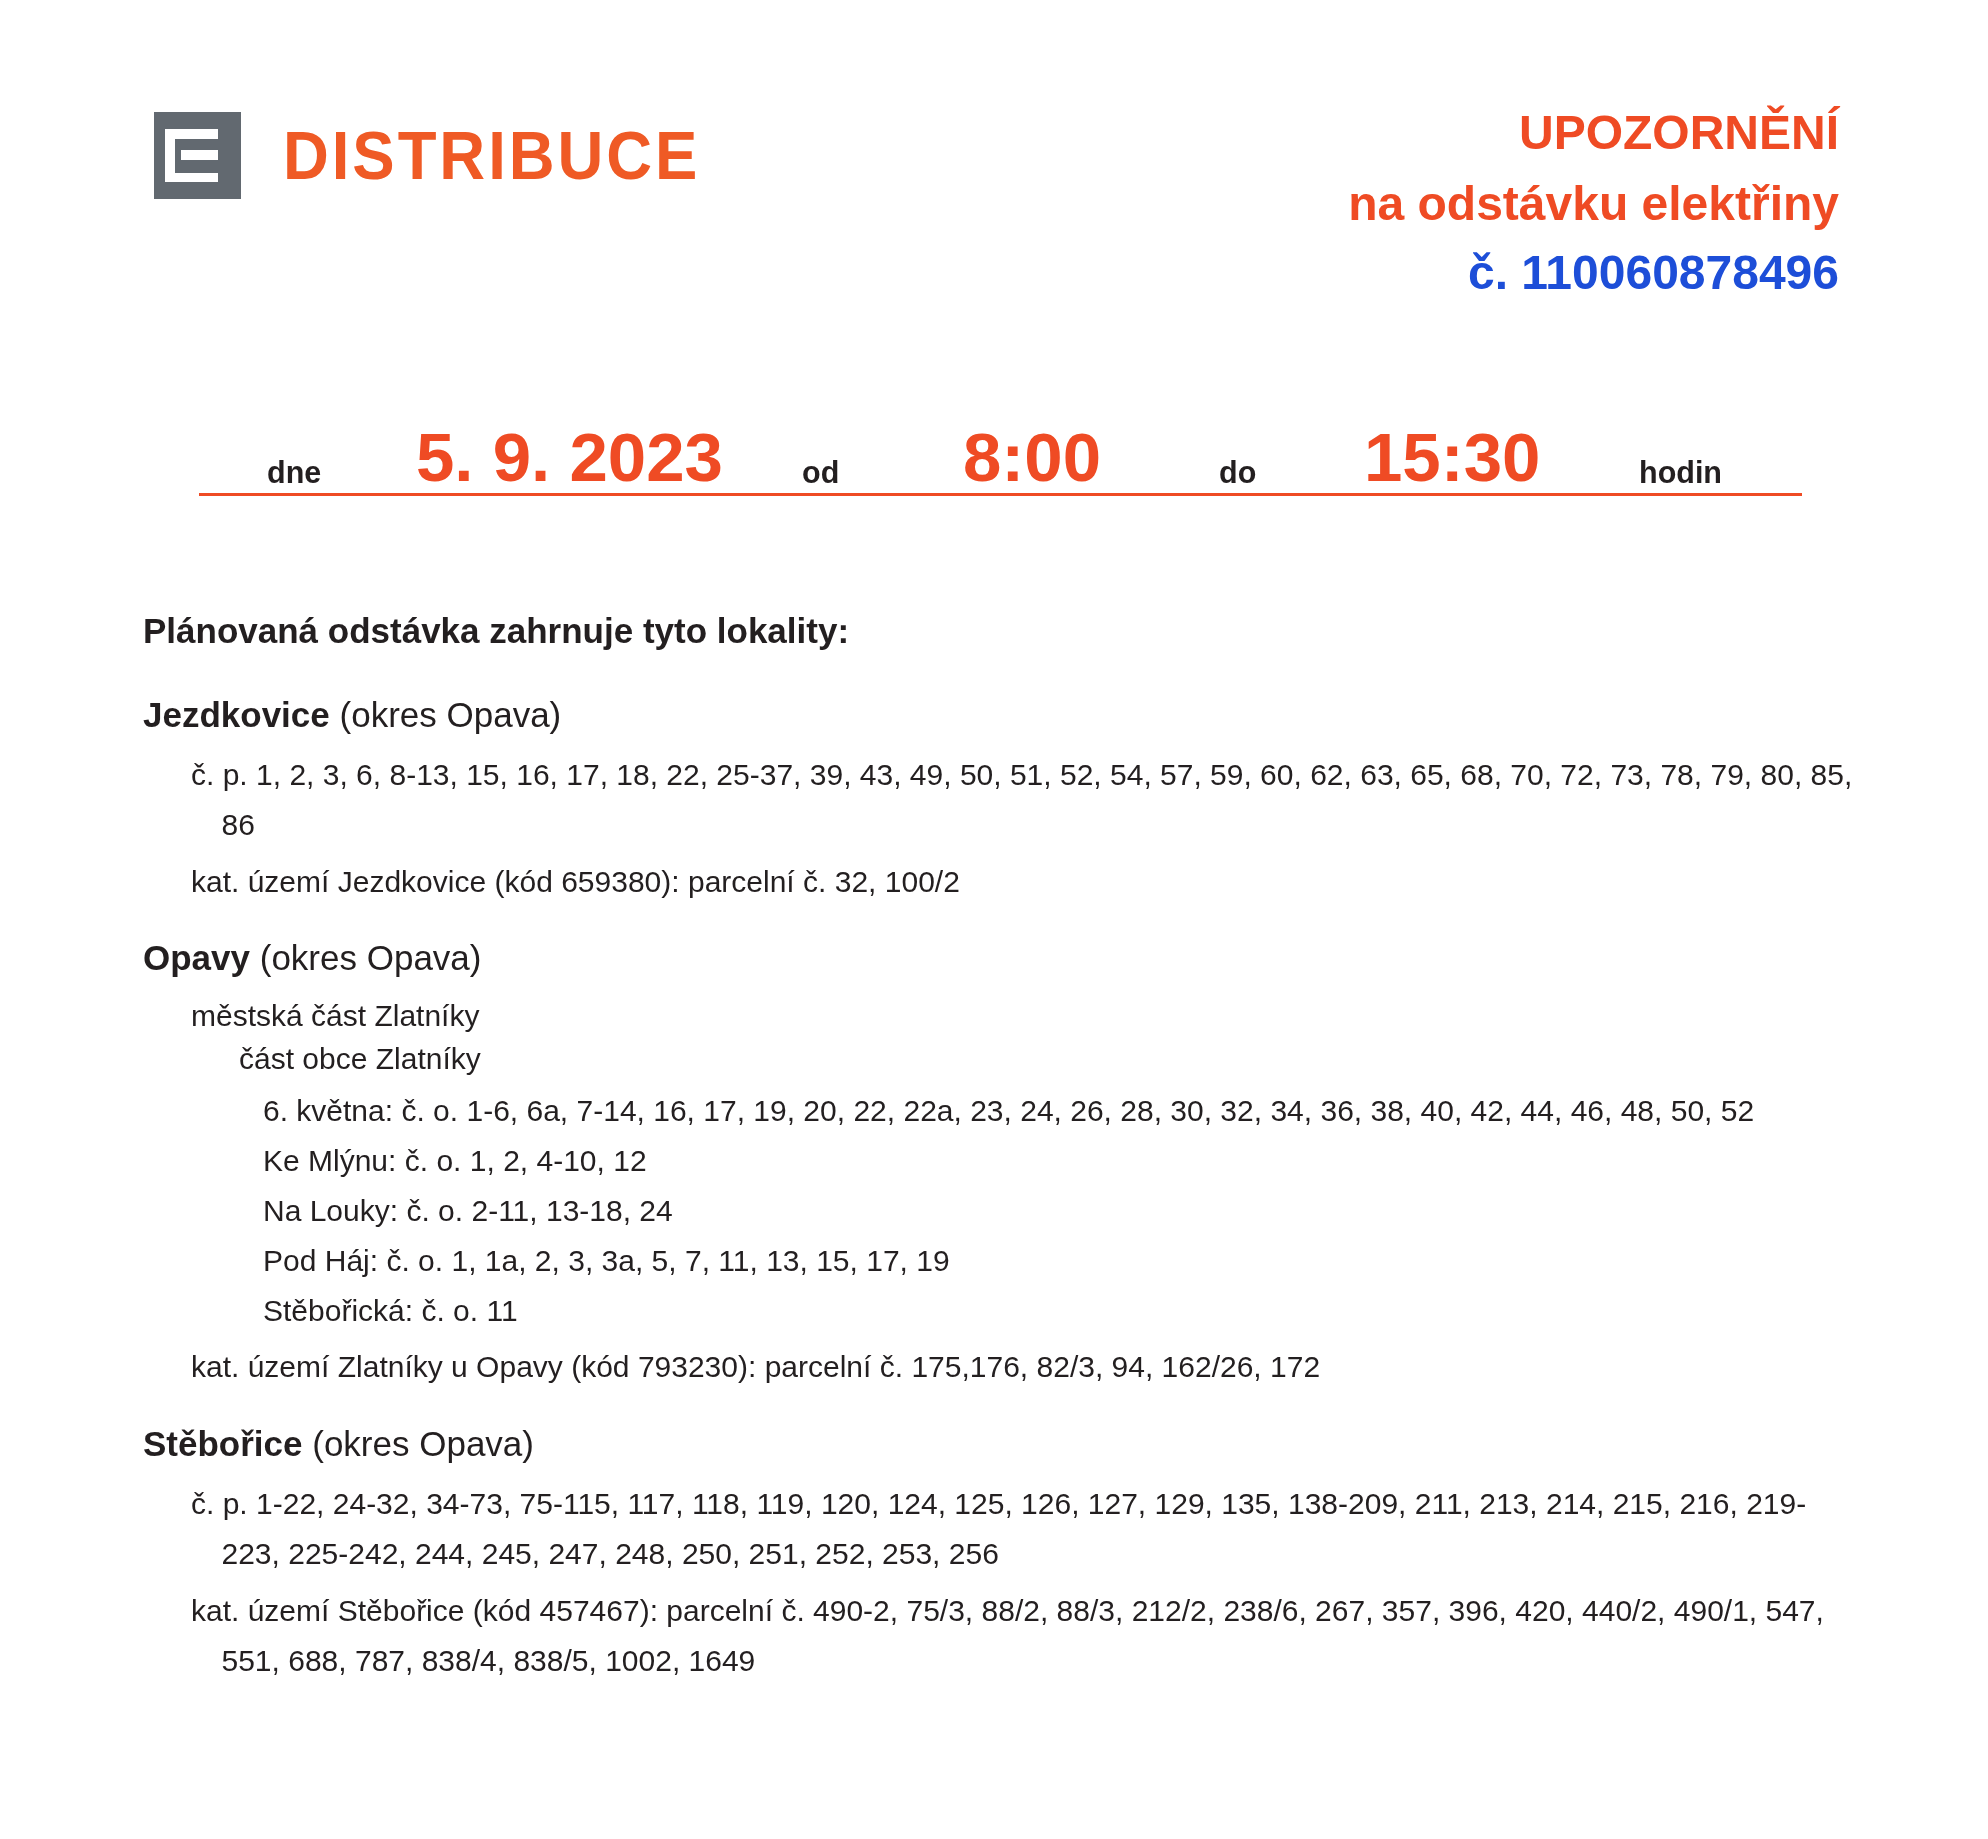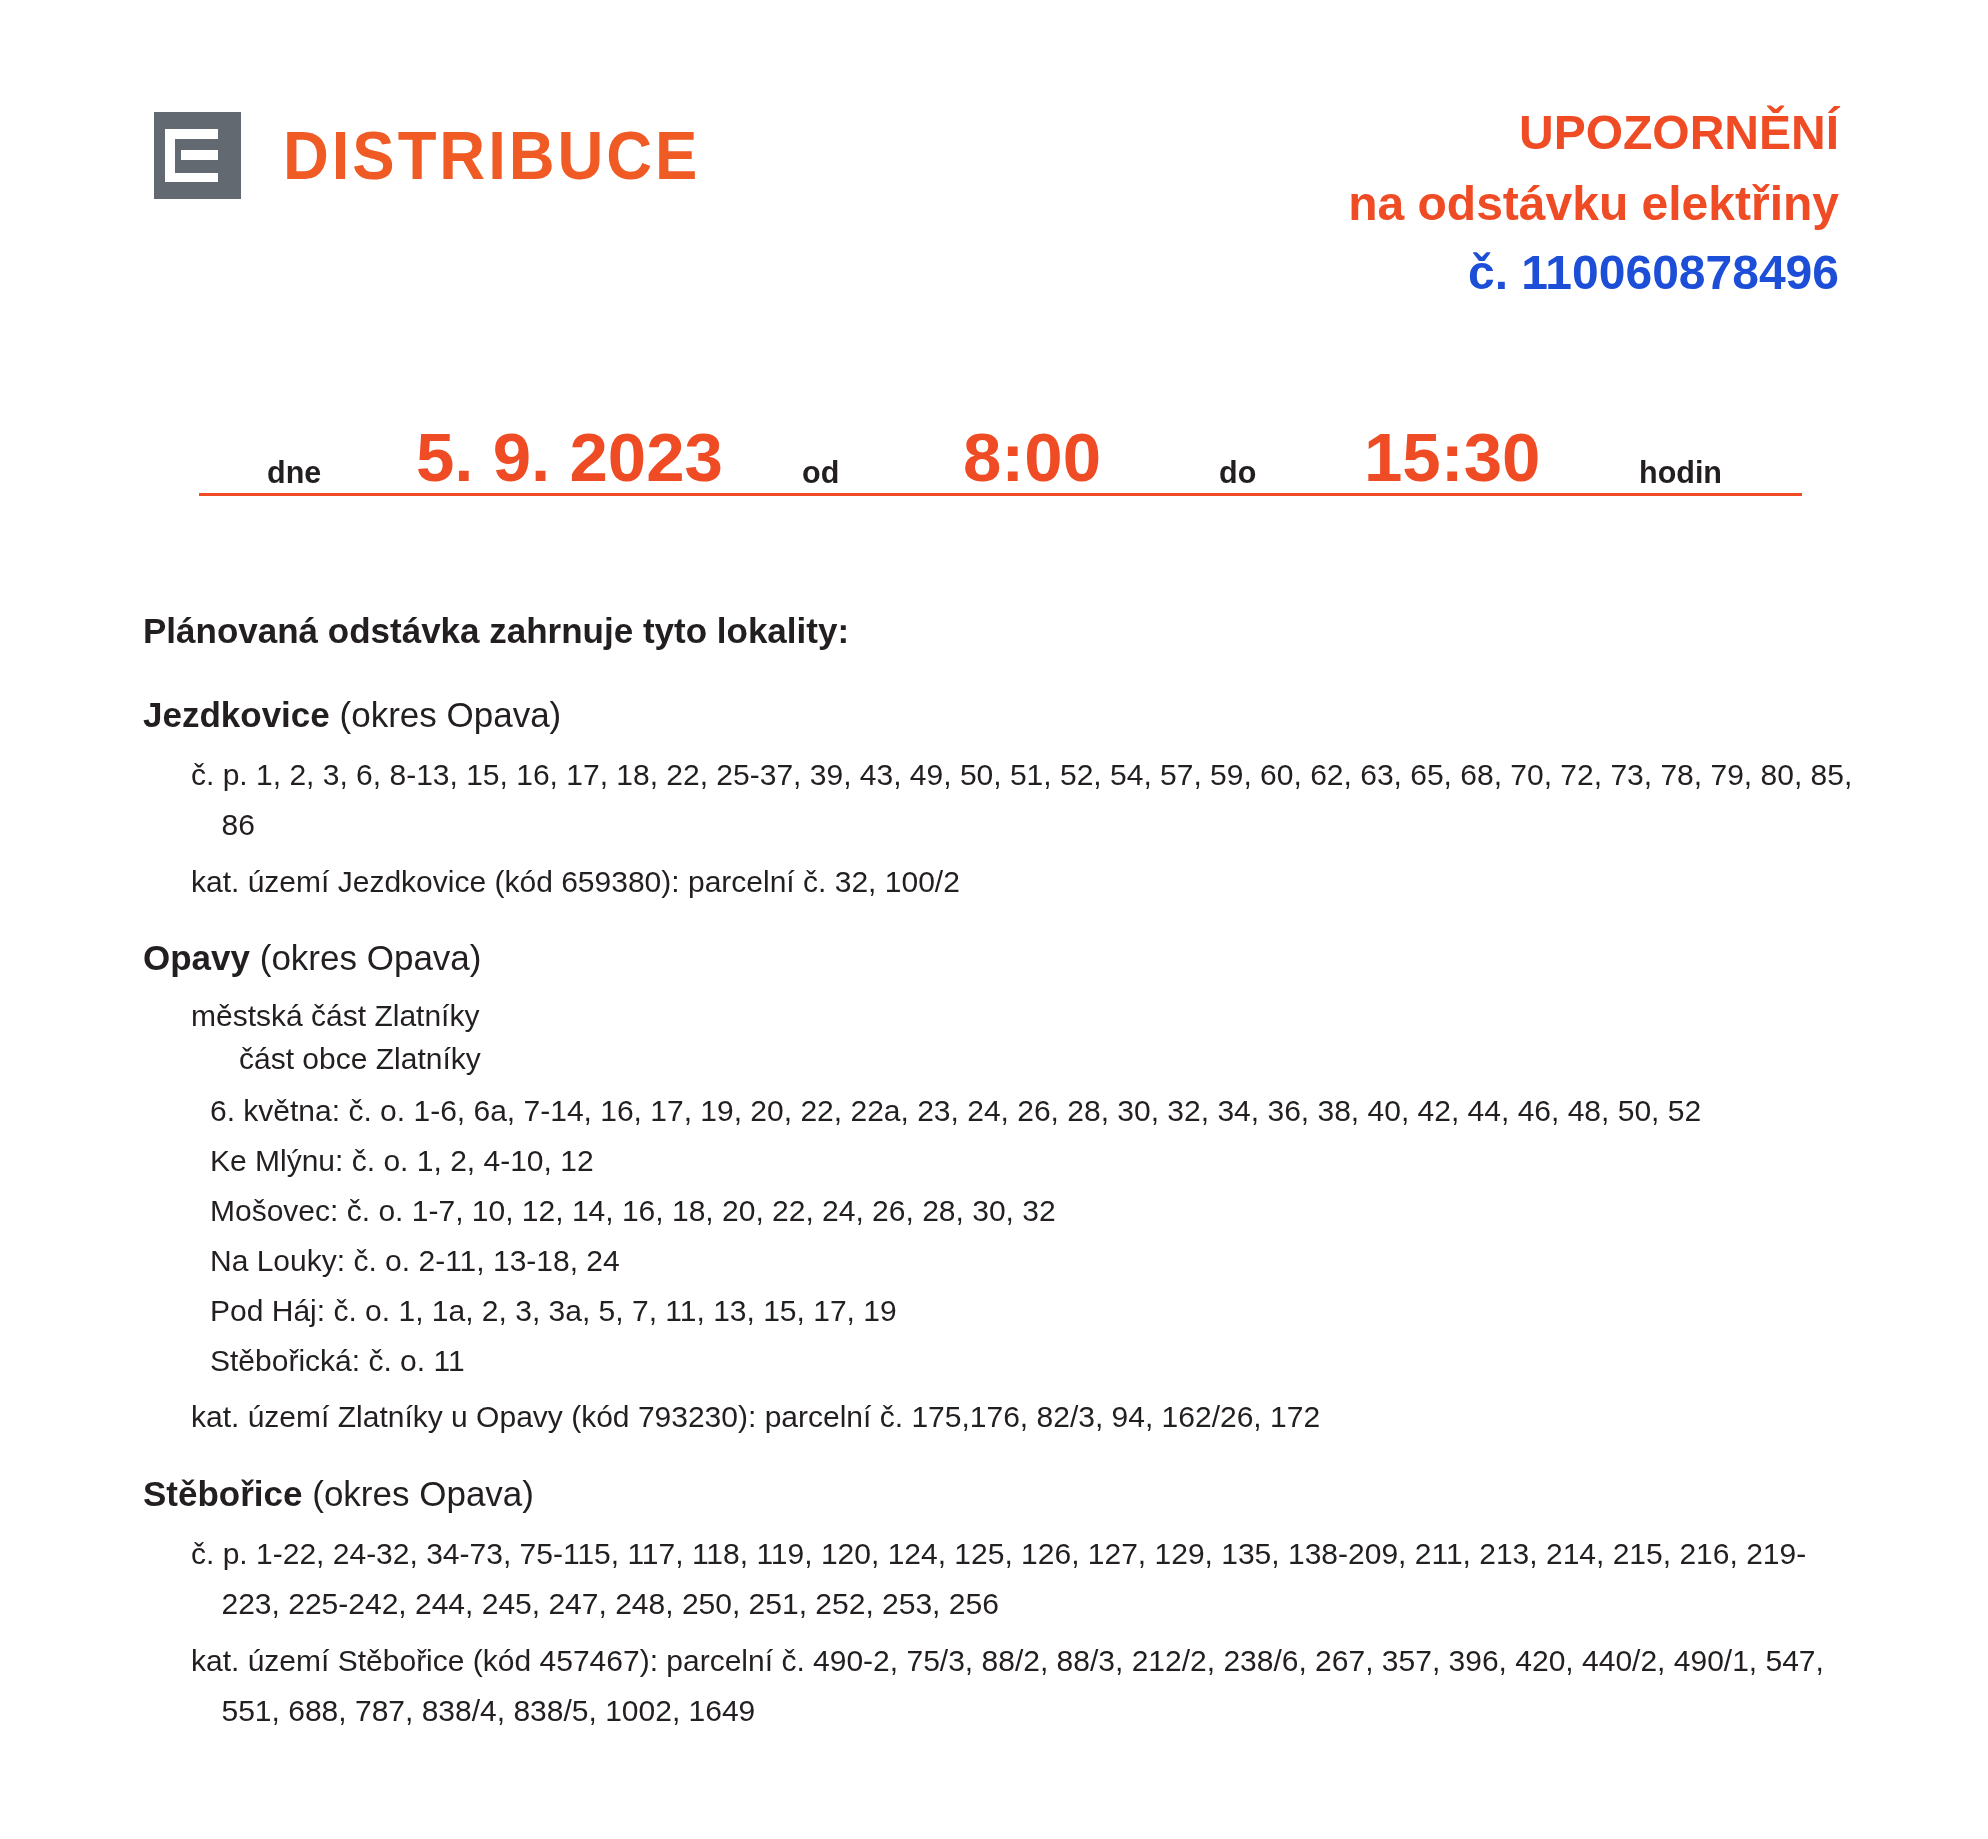--- a/index.html
+++ b/index.html
@@ -28,21 +28,21 @@
   .rule { position: absolute; left: 199px; top: 493px; width: 1603px; height: 3.2px; background: #ef4b24; }
   .content { position: absolute; left: 143px; top: 610px; width: 1716px; }
   .intro { font-size: 35px; font-weight: bold; margin: 0 0 42px 0; line-height: 1.2; }
   .loc-title { font-size: 35px; margin: 0 0 14.4px 0; line-height: 1.2; }
   .loc-title b { font-weight: bold; }
   .loc { margin-bottom: 30.5px; }
   .line { font-size: 30px; line-height: 50px; }
   .hang { padding-left: 30.5px; text-indent: -30.5px; }
   .ind1 { margin-left: 48px; }
   .ind2 { margin-left: 96px; }
-  .ind3 { margin-left: 67px; }
+  .ind3 { margin-left: 120px; }
   b { font-weight: normal; }
 </style>
 </head>
 <body>
 
 <div class="logo">
   <div class="logo-mark">
     <div class="c-outer"></div>
     <div class="c-cut1"></div>
     <div class="c-bar"></div>
@@ -97,23 +97,20 @@
     <div class="line ind2" style="line-height:43px;">
       <span>část obce</span> <b>Zlatníky</b>
     </div>
     <div class="line ind3 hang" style="margin-top:6.4px;">
       <b>6. května:</b> <b>č. o.</b> <span>1-6, 6a, 7-14, 16, 17, 19, 20, 22, 22a, 23, 24, 26, 28, 30, 32, 34, 36, 38, 40, 42, 44, 46, 48, 50, 52</span>
     </div>
     <div class="line ind3">
       <b>Ke Mlýnu:</b> <b>č. o.</b> <span>1, 2, 4-10, 12</span>
     </div>
     <div class="line ind3">
-      <b>Mošovec:</b> <b>č. o.</b> <span>1-7, 10, 12, 14, 16, 18, 20, 22, 24, 26, 28, 30, 32</span>
-    </div>
-    <div class="line ind3">
       <b>Na Louky:</b> <b>č. o.</b> <span>2-11, 13-18, 24</span>
     </div>
     <div class="line ind3">
       <b>Pod Háj:</b> <b>č. o.</b> <span>1, 1a, 2, 3, 3a, 5, 7, 11, 13, 15, 17, 19</span>
     </div>
     <div class="line ind3">
       <b>Stěbořická:</b> <b>č. o.</b> <span>11</span>
     </div>
     <div class="line ind1" style="margin-top:6.4px;">
       <span>kat. území</span>

